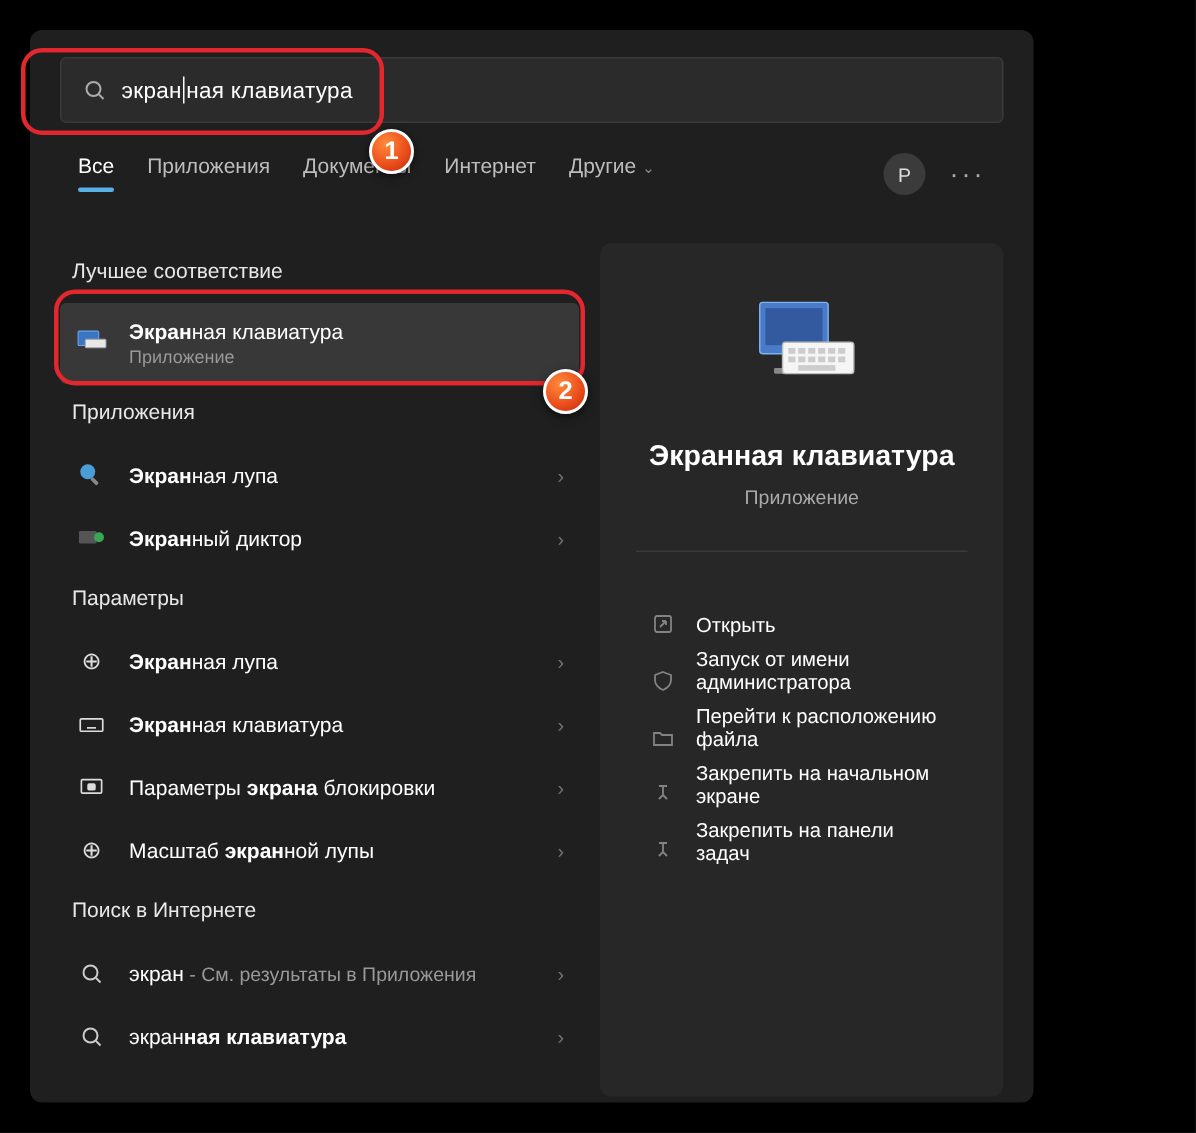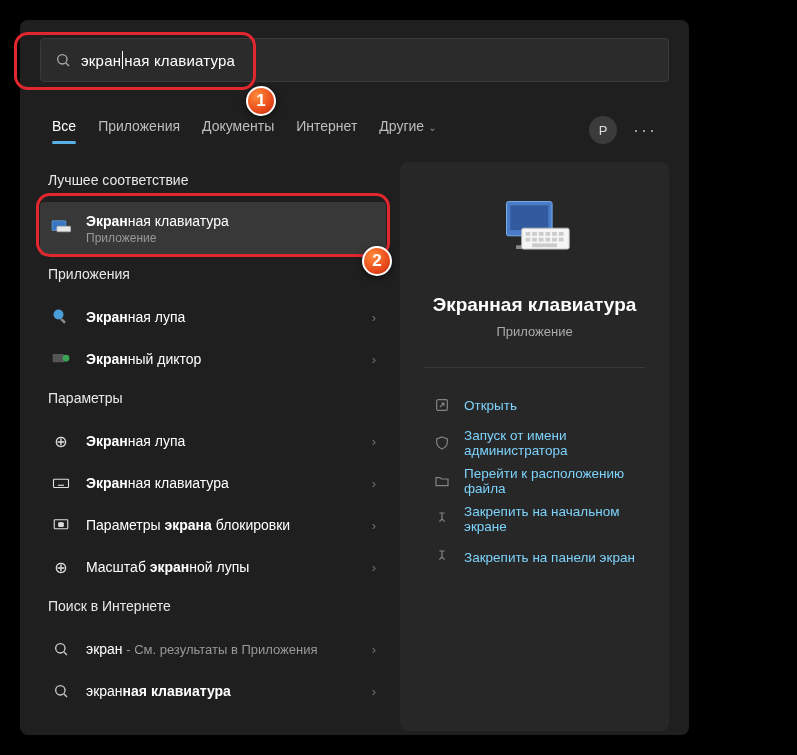--- a/index.html
+++ b/index.html
@@ -38,21 +38,21 @@
   border-radius: 14px;
   pointer-events: none;
   z-index: 5;
 }
 .search-icon { width: 16px; height: 16px; margin-right: 10px; opacity: .8; }
 .search-text { font-size: 15px; color: #fff; letter-spacing: .2px; display:flex; align-items:center;}
 .search-text .match { color: #fff; }
 .search-text .rest { color: #fff; }
 .cursor { display:inline-block; width:1px; height:18px; background:#fff; margin:0 1px; }
 .tabs {
-  display: flex; align-items: flex-end; gap: 22px;
+  display: flex; align-items: flex-start; gap: 22px;
   padding: 0 32px; height: 42px;
 }
 .tab { font-size: 14px; color: #bdbdbd; cursor: pointer; position:relative; padding-bottom:10px;}
 .tab.active { color: #fff; }
 .tab.active::after {
   content:""; position:absolute; left:0; right:0; bottom:0;
   height:3px; background:#5ab0e6; border-radius:2px;
 }
 .tab .chev { margin-left:4px; font-size:10px; opacity:.7;}
 .tabs-right { margin-left:auto; display:flex; align-items:center; gap:16px;}
@@ -106,22 +106,22 @@
 }
 .badge1 { left:246px; top:86px; }
 .badge2 { left:362px; top:246px; }
 .preview-icon {
   width:76px; height:76px; margin-bottom:24px;
   display:flex;align-items:center;justify-content:center;
 }
 .preview-title { font-size:19px; font-weight:600; text-align:center;}
 .preview-sub { font-size:13px; color:#aaa; margin-top:8px;}
 .divider { width:100%; height:1px; background:#3a3a3a; margin:28px 0 18px 0;}
-.action { width:100%; height:38px; display:flex; align-items:center; gap:14px;
-  padding:0 10px; border-radius:4px; font-size:13.5px; color:#7dd3fc; cursor:pointer;}
+.action { width:100%; height:38px; display:flex; align-items:flex-end; gap:14px;
+  padding:0 10px; border-radius:4px; font-size:13.5px; color:#ffffff; cursor:pointer;}
 .action svg { width:16px; height:16px; opacity:.7; flex-shrink:0;}
 .mag-glyph { font-size:16px; color:#ddd;}
 </style>
 </head>
 <body>
 
 <div class="panel">
   <div class="search-wrap">
     <svg class="search-icon" viewBox="0 0 24 24" fill="none" stroke="#ccc" stroke-width="2">
         <circle cx="11" cy="11" r="7"></circle>
@@ -309,21 +309,21 @@
       <div class="action">
         <svg viewBox="0 0 24 24" fill="none" stroke="#aaa" stroke-width="1.8">
             <path d="M12 3v9m0 0l-4 4m4-4l4 4M8 3h8"></path>
           </svg>
         <span>Закрепить на начальном экране</span>
       </div>
       <div class="action">
         <svg viewBox="0 0 24 24" fill="none" stroke="#aaa" stroke-width="1.8">
             <path d="M12 3v9m0 0l-4 4m4-4l4 4M8 3h8"></path>
           </svg>
-        <span>Закрепить на панели экран</span>
+        <span>Закрепить на панели задач</span>
       </div>
     </div>
   </div>
 </div>
 
 <div class="search-ring"></div>
 <div class="badge badge1">1</div>
 <div class="badge badge2">2</div>
 
 </body></html>

